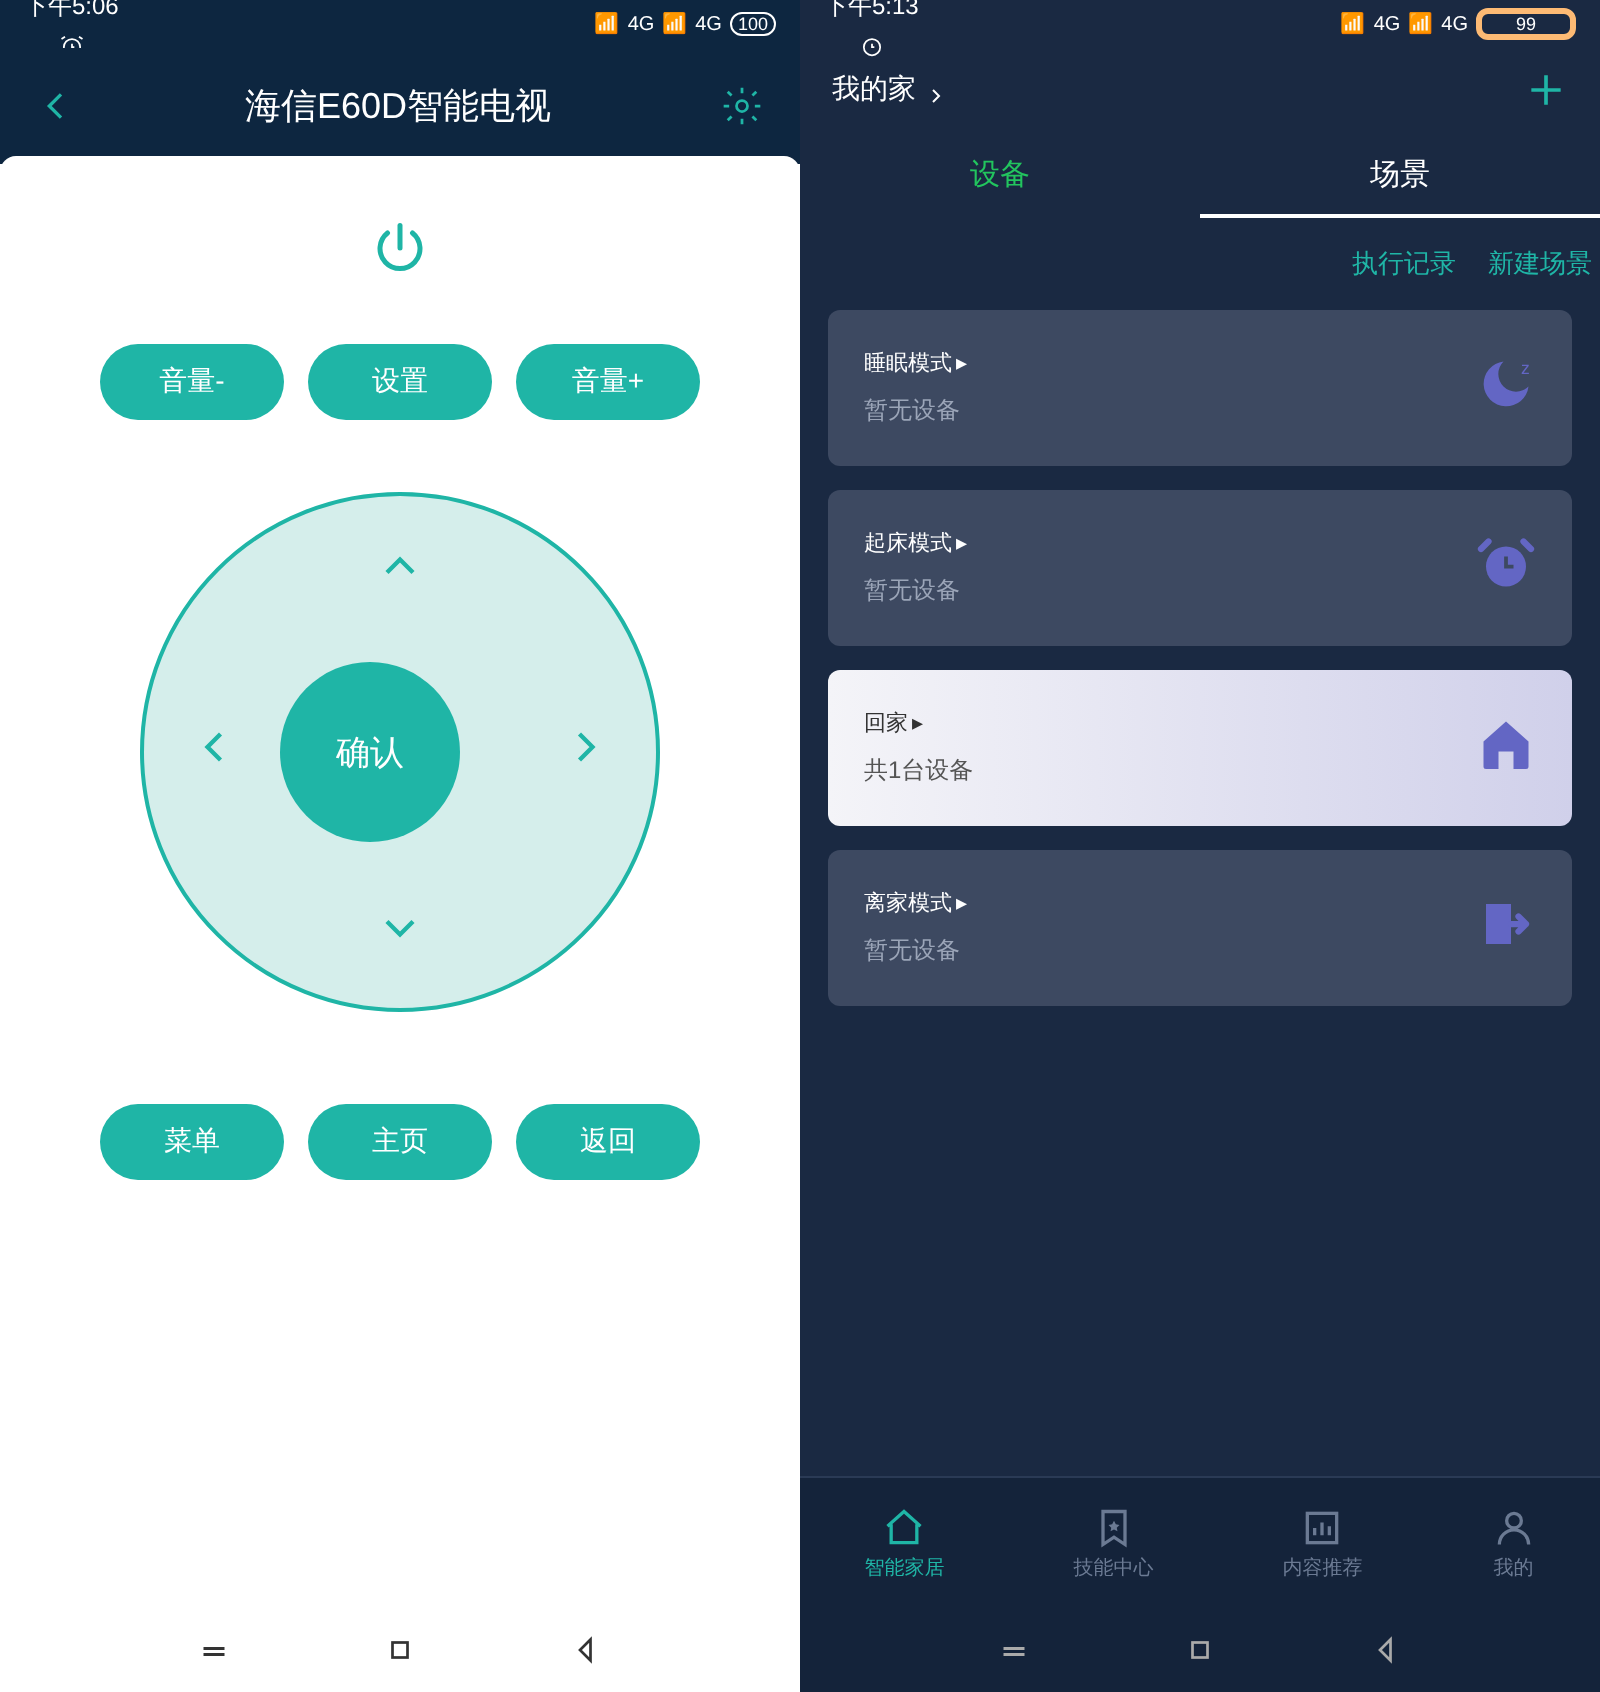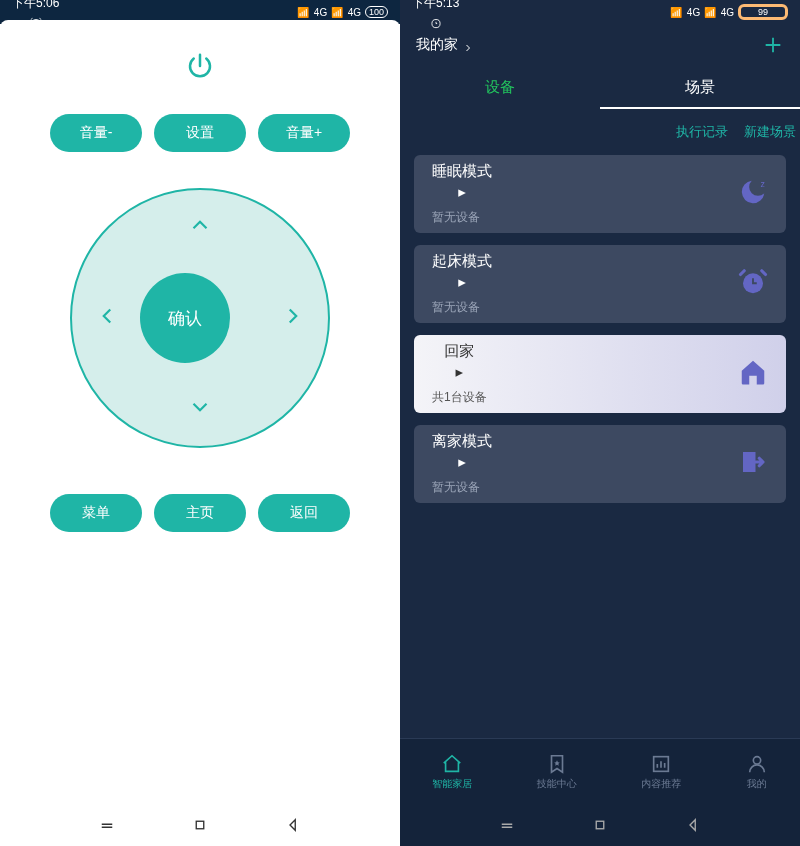--- a/index.html
+++ b/index.html
@@ -44,21 +44,21 @@
 .tab.active { color: #fff; border-bottom: 2px solid #fff; }
 
 .actions-row { display: flex; justify-content: flex-end; gap: 16px; padding: 14px 4px; }
 .action-link { color: #1fb5a6; font-size: 13px; cursor: pointer; }
 
 .scene-list { flex: 1; padding: 0 14px; display: flex; flex-direction: column; gap: 12px; }
 .scene-card { height: 78px; border-radius: 6px; padding: 14px 18px; display: flex; align-items: center; justify-content: space-between; cursor: pointer; }
 .scene-card.dark { background: #3d4961; }
 .scene-card.light { background: linear-gradient(to right, #f4f4f8, #d0d0ea); }
 .scene-info { display: flex; flex-direction: column; gap: 8px; }
-.scene-title { font-size: 15px; display: flex; align-items: center; gap: 2px; flex-direction: column; }
+.scene-title { font-size: 11px; display: flex; align-items: center; gap: 2px; }
 .scene-title.light-text { color: #333; }
 .scene-sub { font-size: 12px; color: #9ba5b8; }
 .scene-sub.dark-text { color: #555; }
 .scene-icon { color: #6366c4; }
 
 .bottom-nav { height: 66px; background: #14233a; display: flex; align-items: center; justify-content: space-around; border-top: 1px solid #2a3a55; }
 .bnav-item { display: flex; flex-direction: column; align-items: center; gap: 2px; font-size: 10px; color: #6b7a93; cursor: pointer; }
 .bnav-item.active { color: #1fb5a6; }
 
 .nav-bar-right { height: 42px; display: flex; align-items: center; justify-content: space-around; padding: 0 60px; background: #14233a; }
@@ -78,20 +78,30 @@
     </div>
     <div class="status-right">
       <span>📶</span>
       <span>4G</span>
       <span>📶</span>
       <span>4G</span>
       <span style="border:1px solid #fff;border-radius:6px;padding:0 3px;font-size:9px">100</span>
     </div>
   </div>
 
+  <div class="header-left">
+    <svg width="20" height="20" viewBox="0 0 24 24">
+        <path d="M15 5l-7 7 7 7" stroke="#1fb5a6" stroke-width="2" fill="none"></path>
+      </svg>
+    <span class="header-title-l">海信E60D智能电视</span>
+    <svg width="22" height="22" viewBox="0 0 24 24">
+        <circle cx="12" cy="12" r="3" fill="none" stroke="#1fb5a6" stroke-width="1.5"></circle>
+        <path d="M12 2v3M12 19v3M4.2 4.2l2.1 2.1M17.7 17.7l2.1 2.1M2 12h3M19 12h3M4.2 19.8l2.1-2.1M17.7 6.3l2.1-2.1" stroke="#1fb5a6" stroke-width="1.5"></path>
+      </svg>
+  </div>
 
   <div class="remote-body">
     <div class="power-btn">
       <svg width="30" height="30" viewBox="0 0 24 24">
           <path d="M12 3v9" stroke="#1fb5a6" stroke-width="2" stroke-linecap="round"></path>
           <path d="M7 6a8 8 0 1 0 10 0" stroke="#1fb5a6" stroke-width="2" fill="none" stroke-linecap="round"></path>
         </svg>
     </div>
 
     <div class="btn-row">

